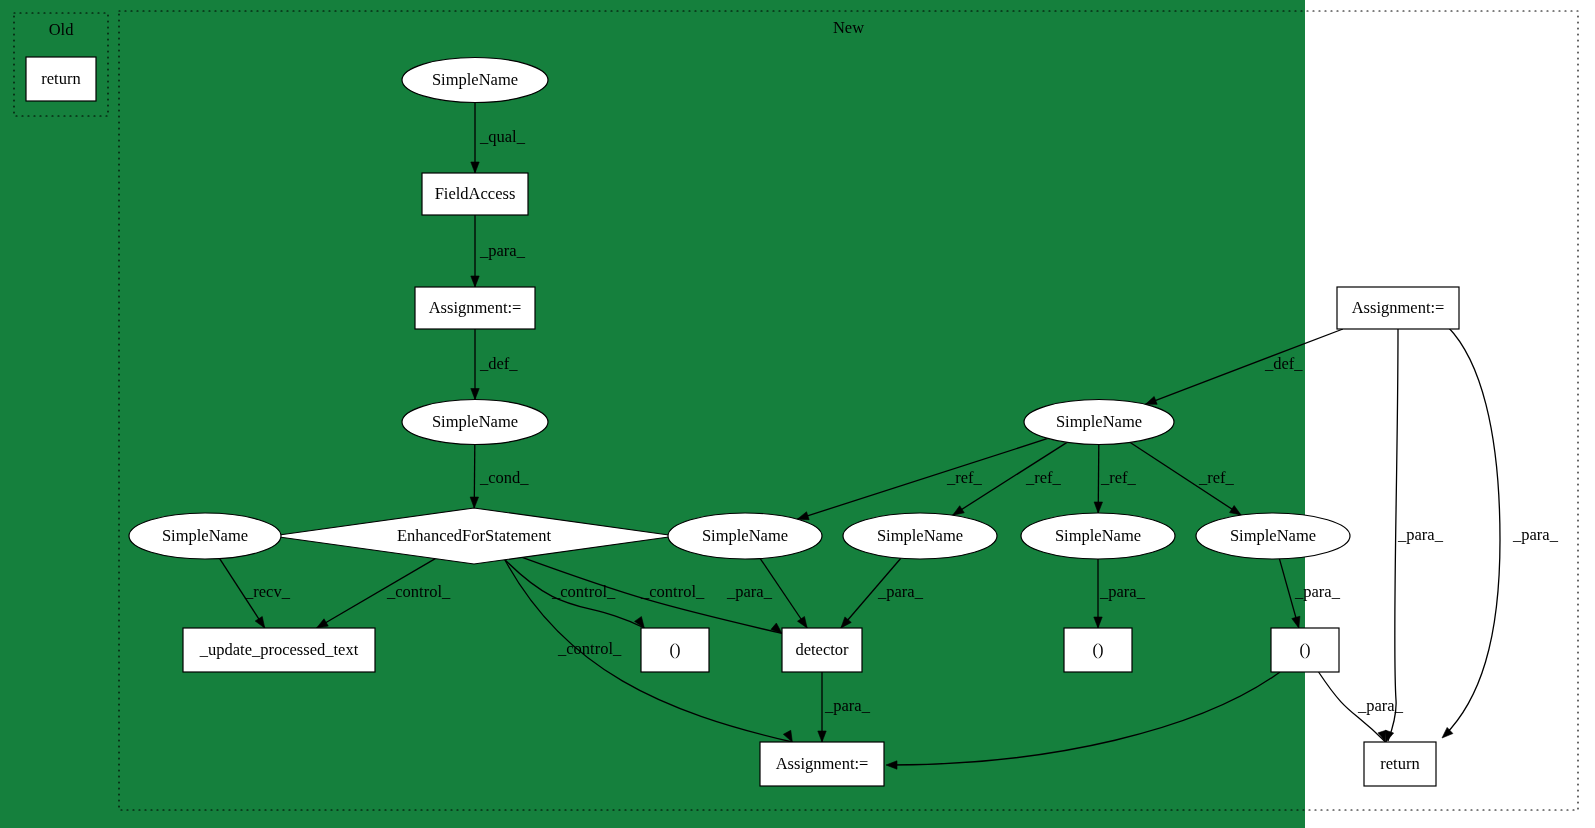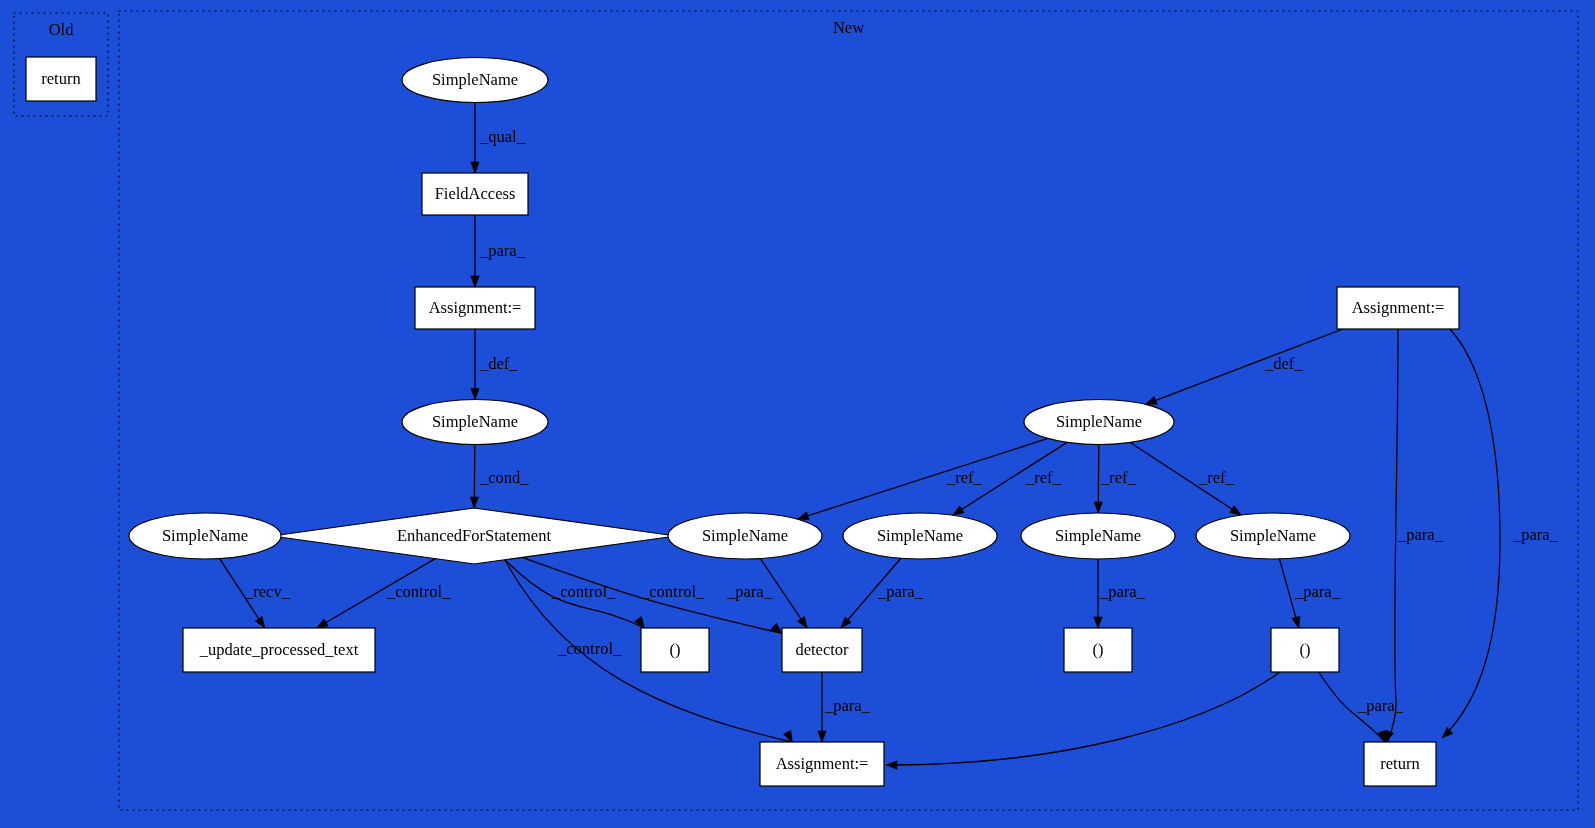--- a/index.html
+++ b/index.html
@@ -2,23 +2,23 @@
 <html><head>
 <meta charset="utf-8">
 <style>
   html, body {
     margin: 0;
     padding: 0;
     background: #ffffff;
   }
   #canvas {
     position: relative;
-    width: 1595px;
+    width: 1305px;
     height: 828px;
-    background: #1d4ed8;
+    background: #15803d;
     font-family: "Liberation Serif", "DejaVu Serif", serif;
   }
   svg { display: block; }
   .node-shape {
     fill: #ffffff;
     stroke: #000000;
     stroke-width: 1.2;
   }
   .cluster-box {
     fill: none;

